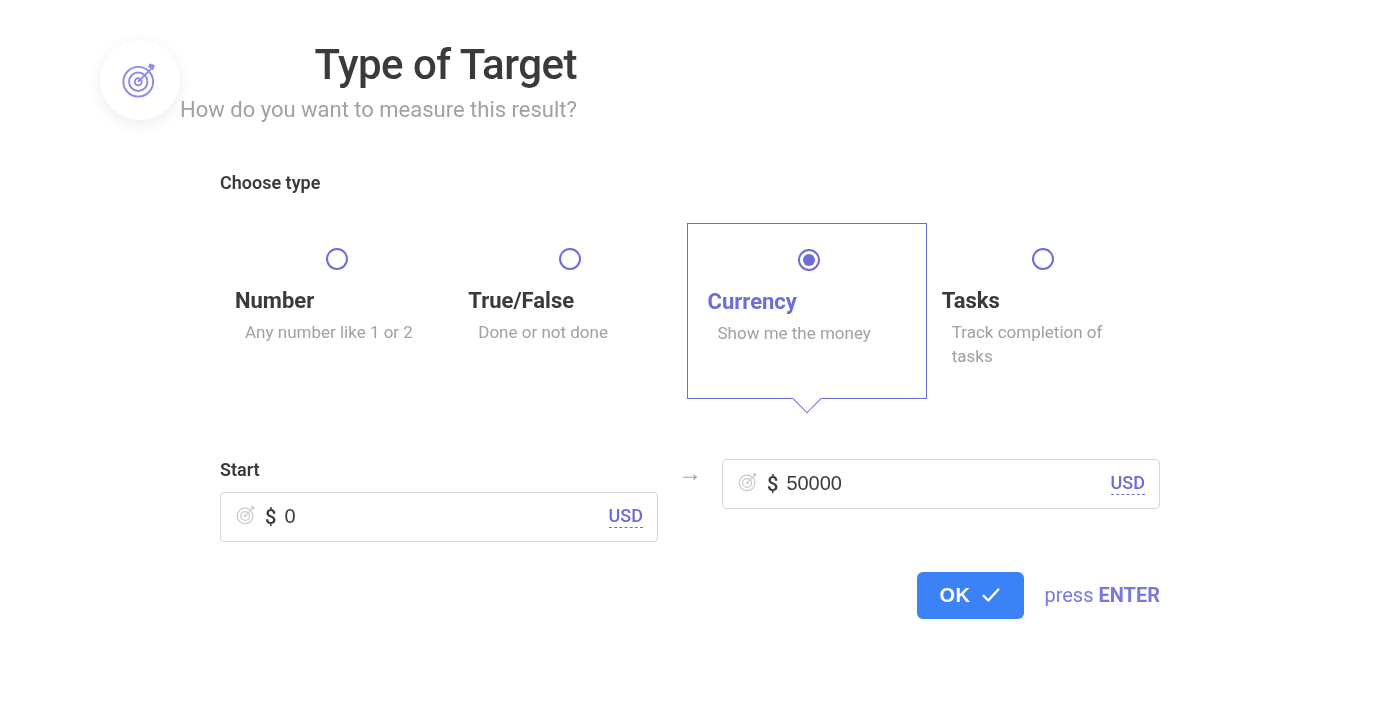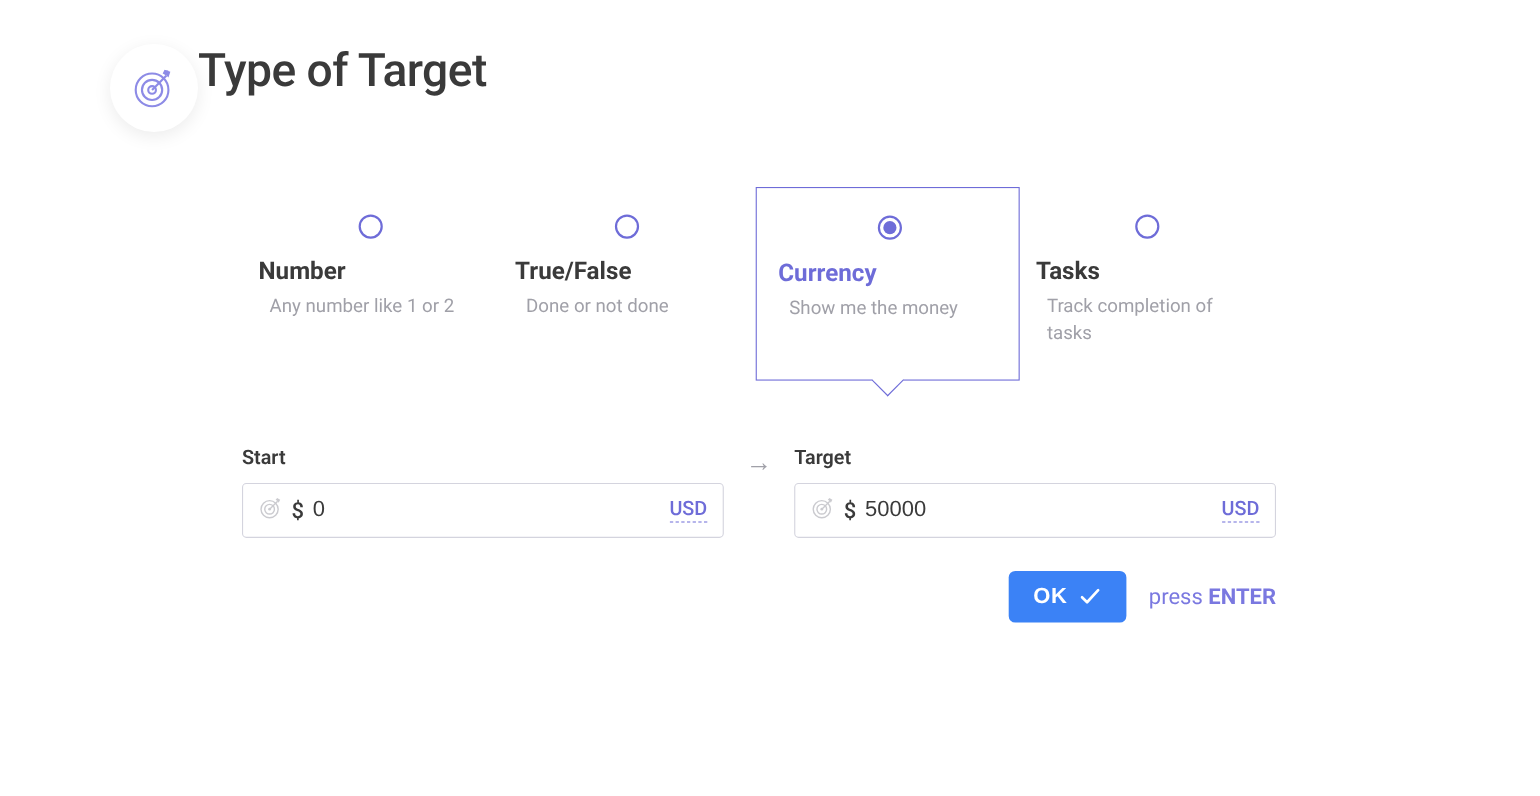--- a/index.html
+++ b/index.html
@@ -201,24 +201,26 @@
       <circle cx="22" cy="26" r="17" stroke="#8d8be6" stroke-width="2.2"></circle>
       <circle cx="22" cy="26" r="10.5" stroke="#8d8be6" stroke-width="2.2"></circle>
       <circle cx="22" cy="26" r="4" stroke="#8d8be6" stroke-width="2.2"></circle>
       <line x1="22" y1="26" x2="37" y2="11" stroke="#8d8be6" stroke-width="2.2"></line>
       <path d="M34 8 L40 8 L37 11 L37 5 Z" fill="#8d8be6" transform="rotate(45 37 8)"></path>
       <path d="M37 11 L33 9 L35 5 L41 7 L39 13 Z" fill="#8d8be6"></path>
     </svg>
   </div>
   <div class="header-text">
     <h1>Type of Target</h1>
+    <p>How do you want to measure this result?</p>
   </div>
 </div>
 
 <div class="content">
+  <div class="section-label">Choose type</div>
 
   <div class="type-row">
     <div class="type-card">
       <div class="radio"></div>
       <div class="type-title">Number</div>
       <div class="type-desc">Any number like 1 or 2</div>
     </div>
     <div class="type-card">
       <div class="radio"></div>
       <div class="type-title">True/False</div>
@@ -251,21 +253,20 @@
         </span>
         <span class="dollar">$</span>
         <input type="text" value="0" style="">
         <span class="currency-code">USD</span>
       </div>
     </div>
 
     <div class="arrow-between">→</div>
 
     <div class="input-group">
-      <span class="input-label">Target</span>
       <div class="input-box">
         <span class="mini-target">
           <svg viewBox="0 0 24 24" fill="none">
               <circle cx="11" cy="13" r="8.5" stroke="#a0a0a8" stroke-width="1.4"></circle>
               <circle cx="11" cy="13" r="4.8" stroke="#a0a0a8" stroke-width="1.4"></circle>
               <circle cx="11" cy="13" r="1.4" fill="#a0a0a8"></circle>
               <line x1="11" y1="13" x2="19" y2="5" stroke="#a0a0a8" stroke-width="1.4"></line>
               <path d="M19 5 L17 3.5 L18.5 2 L21.5 3.5 L20 6.5 Z" fill="#a0a0a8"></path>
             </svg>
         </span>

